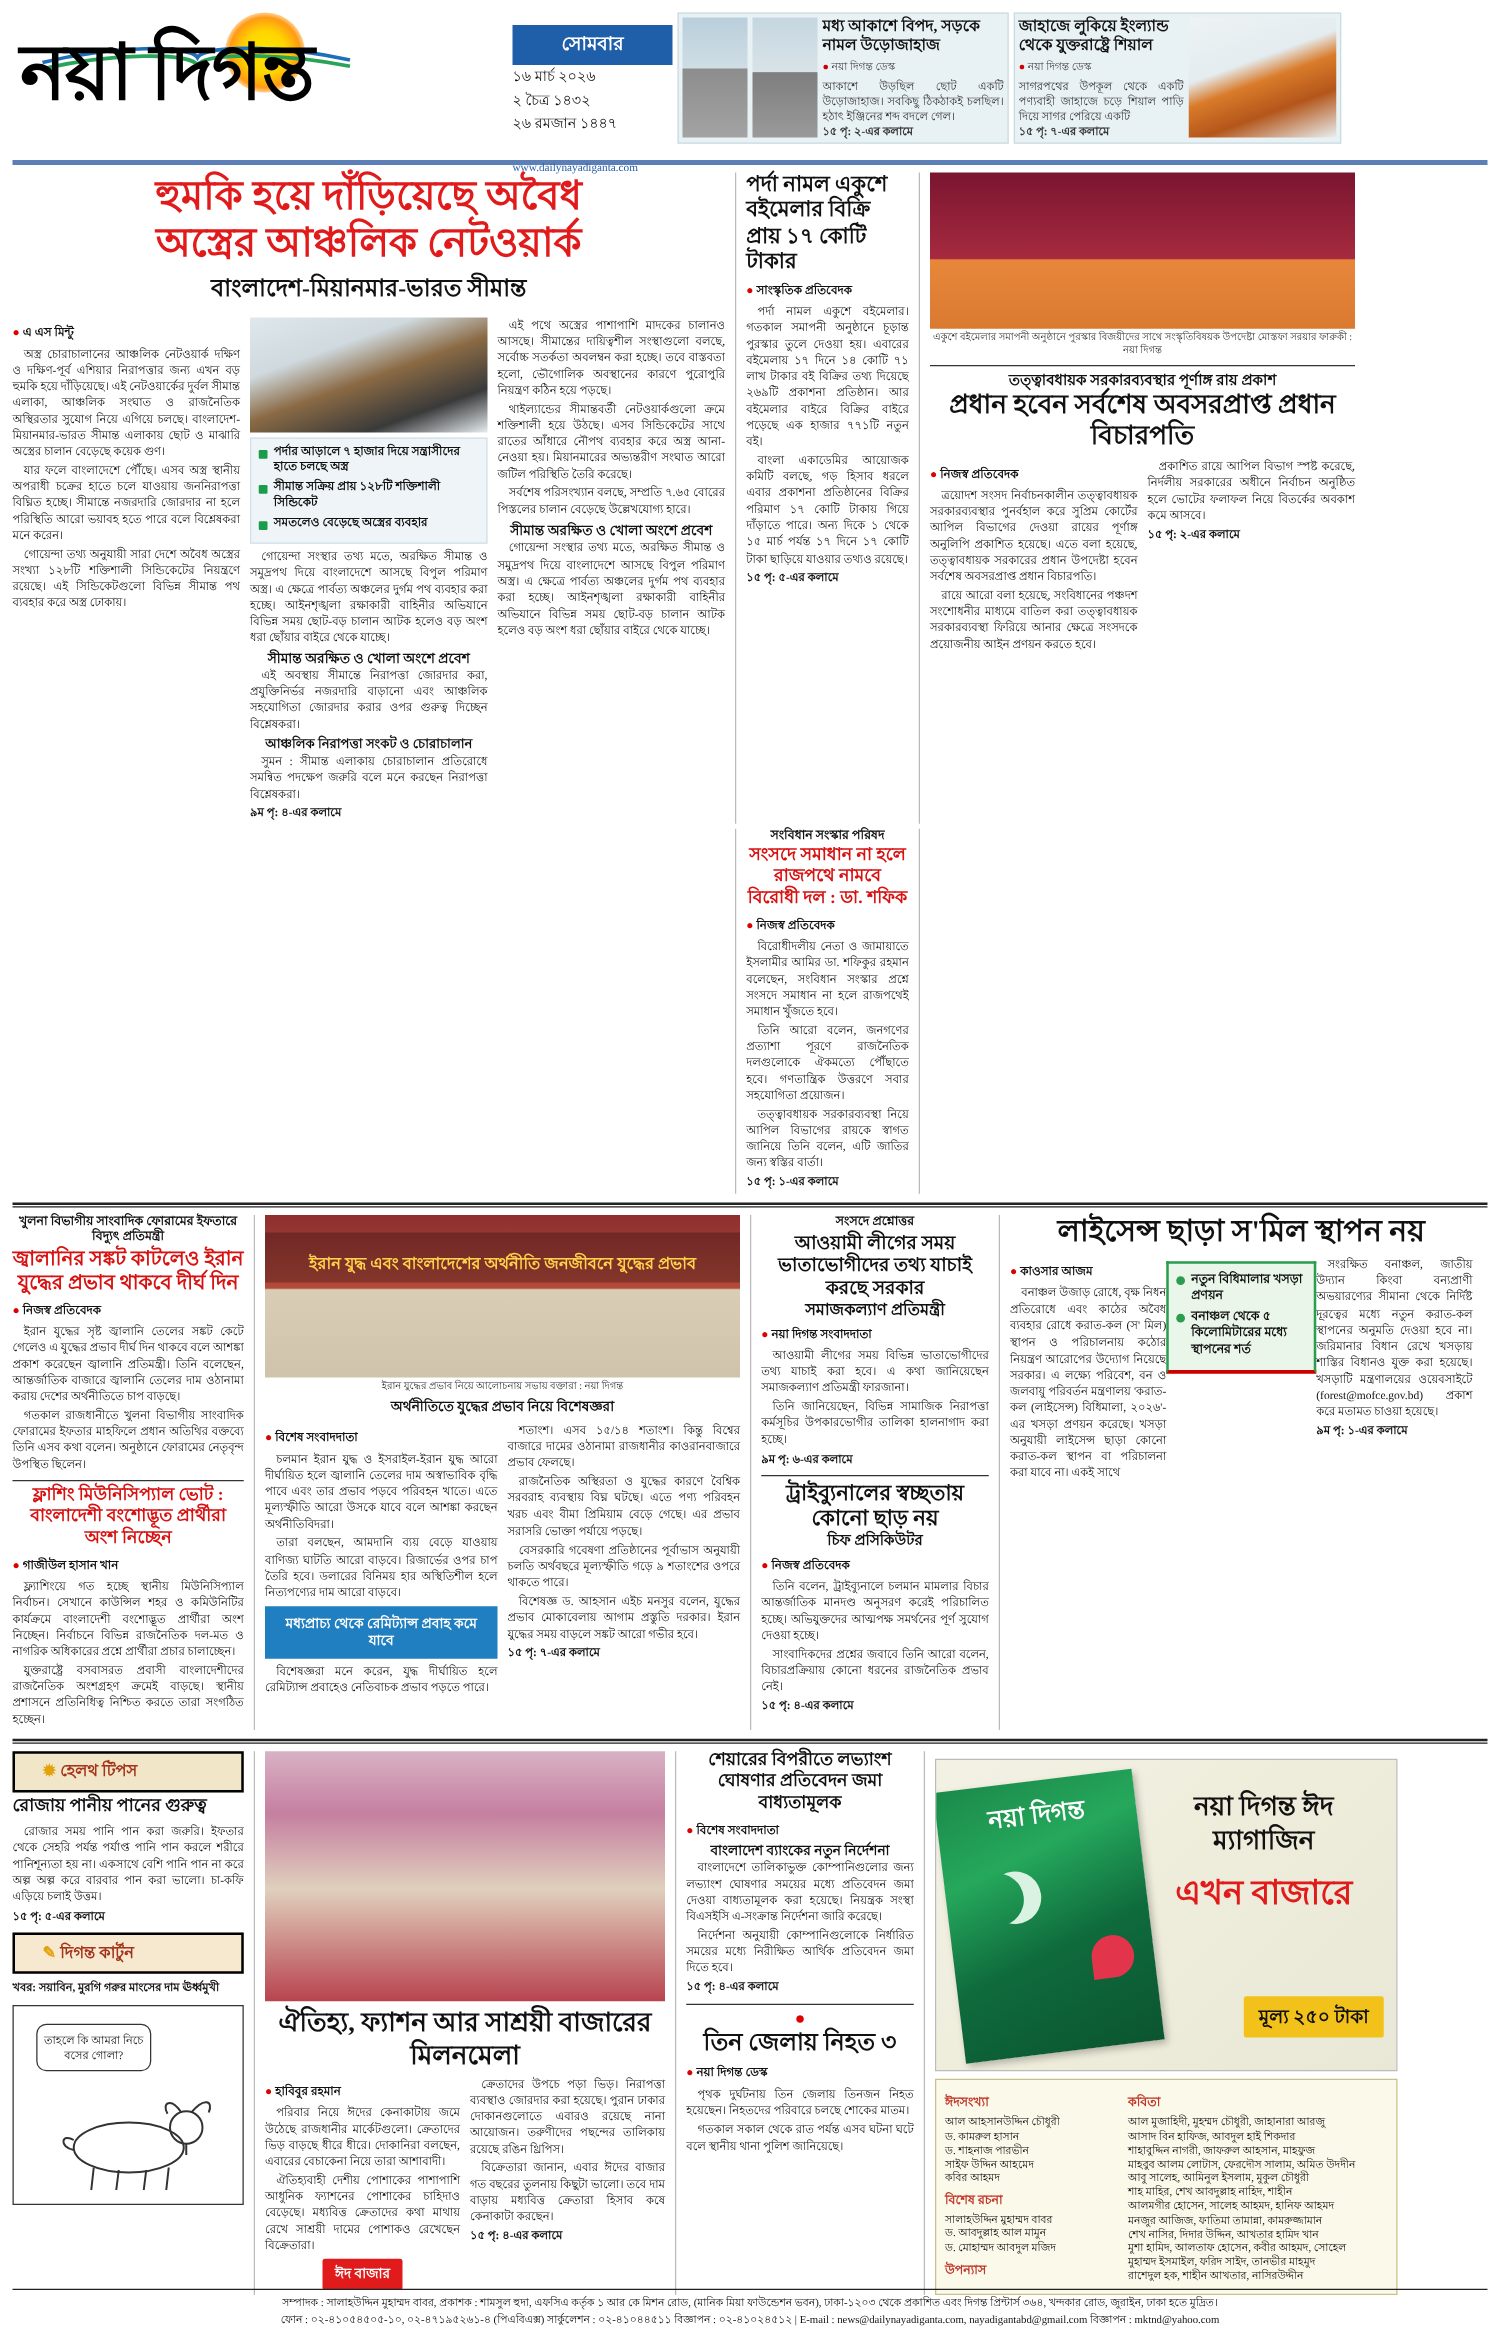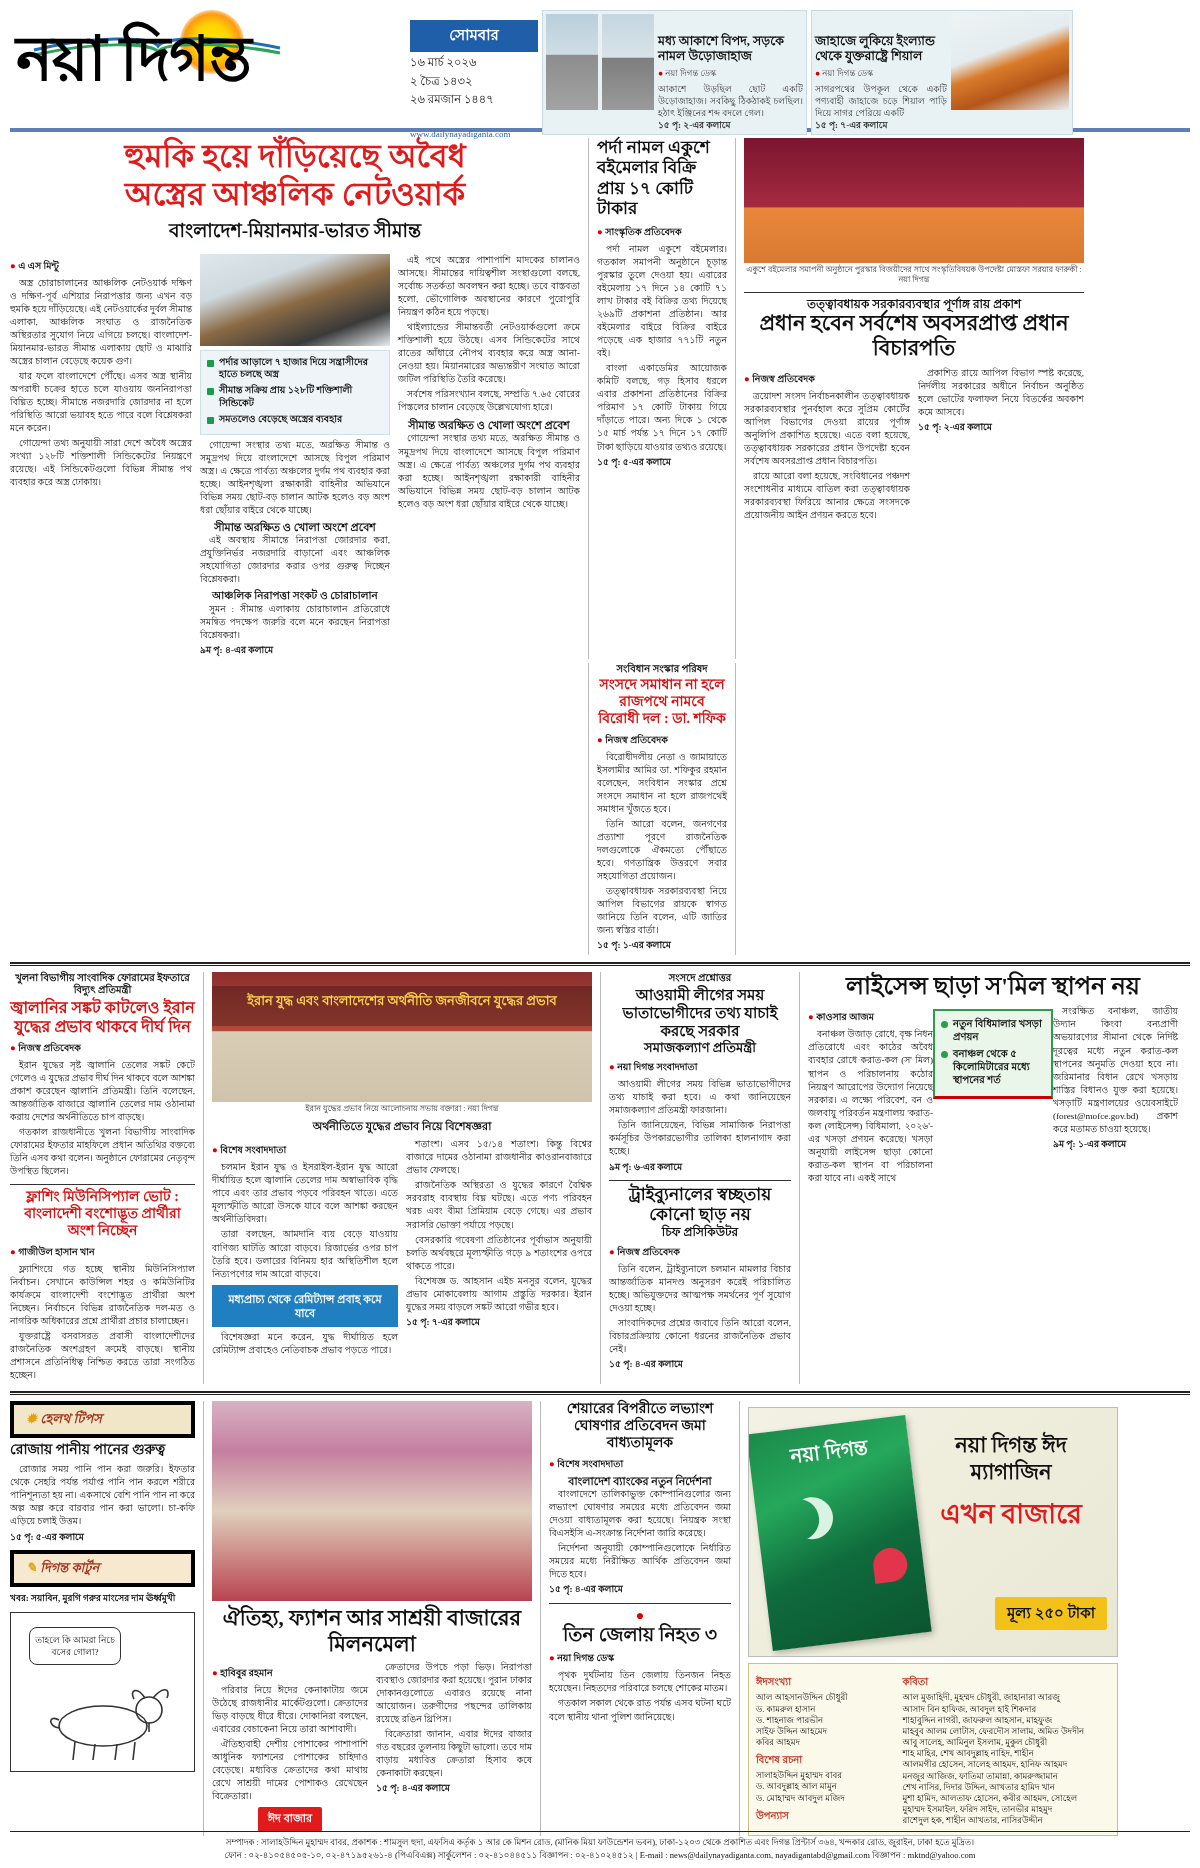--- a/index.html
+++ b/index.html
@@ -21,21 +21,21 @@
       font-family:"Liberation Serif", serif; letter-spacing:-1px; color:#000; padding-top:22px; }
   .date-block { width:128px; padding-top:14px; }
   .day-badge { background:#1f5fa9; color:#fff; text-align:center; font-size:15px; font-weight:bold; padding:3px 0 4px; }
   .date-line { font-size:11.5px; margin-top:3px; line-height:1.35; }
   .site-url { font-size:9px; color:#2b5da8; margin-top:21px; }
 
   .top-news { flex:1; display:flex; gap:0; padding-top:4px; }
   .tn-box { display:flex; background:#e8f1f4; border:1px solid #c9dbe2; margin-left:4px; padding:3px; gap:4px; }
   .tn-thumb { background:#9fb6bd; flex:none; }
   .tn-body { width:145px; }
-  .tn-head { font-size:12.5px; font-weight:bold; line-height:1.22;margin-top:20px; }
+  .tn-head { font-size:12.5px; font-weight:bold; line-height:1.22; }
   .tn-byline { font-size:8.5px; color:#444; margin:2px 0 2px; }
   .tn-byline .dot { color:#c00; }
   .tn-text { font-size:9px; line-height:1.35; text-align:justify; color:#333; }
 
   
   .img-road { background:linear-gradient(180deg,#b9cfdc 0%,#cfdde4 42%,#8d8d8d 43%,#a3a3a3 100%); }
   .img-plane{ background:linear-gradient(180deg,#c5d6e0 0%,#d8e3e8 45%,#7e7e7e 46%,#9a9a9a 100%); }
   .img-fox  { background:linear-gradient(160deg,#eef3f5 0%,#e4ecef 38%,#d97b2a 52%,#b4561a 72%,#e8eff1 100%); }
 
   .rule-blue { height:4px; background:#5c7fb8; margin:2px 0 0; }
@@ -67,31 +67,31 @@
   .bullets li:before { content:""; position:absolute; left:0; top:4px; width:7px; height:7px; background:#1a9c4b; border-radius:1px; }
 
   .boxnote { background:#1f7fc0; color:#fff; font-size:11px; font-weight:bold; text-align:center; padding:7px 6px; line-height:1.3; margin:4px 0; }
   .greenbox { background:#eaf6ea; border:2px solid #2a9d4e; border-bottom:3px solid #c00; padding:6px; margin-top:4px; }
   .greenbox li { list-style:none; font-size:10px; font-weight:bold; line-height:1.3; padding-left:12px; position:relative; margin-bottom:4px; }
   .greenbox li:before{ content:""; position:absolute; left:0; top:4px; width:7px; height:7px; background:#2a9d4e; border-radius:50%; }
 
   .sub-rule { height:1px; background:#333; margin:6px 0 4px; }
   .dbl-rule { border-top:2px solid #222; border-bottom:1px solid #222; height:4px; margin:7px 0 5px; }
 
-  .tips-head { background:#f2e6c8; border:4px solid #000000; font-weight:bold; font-size:13px; padding:4px 12px; color:#a4341b;font-style:italic; }
+  .tips-head { background:#f2e6c8; border:2px solid #000000; font-weight:bold; font-size:13px; padding:4px 22px; color:#a4341b; }
   .tips-head .star { color:#e3a10a; }
 
   .cartoon-box { border:1px solid #333; margin-top:6px; padding:4px; }
   .cartoon-art { height:150px; background:#fff; position:relative; }
   .bubble { position:absolute; left:14px; top:10px; width:92px; border:1.5px solid #333; border-radius:8px; font-size:9px; text-align:center; padding:6px 4px; line-height:1.35; }
 
   
   .pressphoto { height:130px; background:linear-gradient(180deg,#8e2f2f 0%,#b34a3a 45%,#d9cdb6 46%,#cfc3ac 100%); position:relative; }
   .press-banner { position:absolute; left:0; right:0; top:14px; height:40px; background:rgba(0,0,0,.25); }
-  .press-banner span { display:block; color:#ffd24a; font-size:13px; font-weight:bold; text-align:center; line-height:1.25; padding-top:7px; }
+  .press-banner span { display:block; color:#ffd24a; font-size:13px; font-weight:bold; text-align:center; line-height:1.25; padding-top:17px; }
 
   .awardphoto { height:125px; background:linear-gradient(180deg,#7a1530 0%,#a62a3f 55%,#e8873c 56%,#d97a30 100%); }
 
   
   .magad { border:1px solid #bbb; margin-top:6px; position:relative; height:250px;
            background:linear-gradient(135deg,#f3f1e4 0%,#efeedd 40%, #e9e8d6 100%); overflow:hidden; }
   .magcover { position:absolute; left:10px; top:16px; width:160px; height:218px;
               background:linear-gradient(160deg,#1b8a4a 0%,#25a85c 30%,#0f6b3c 60%,#0b5530 100%);
               transform:rotate(-7deg); box-shadow:2px 3px 6px rgba(0,0,0,.25); }
   .magcover .mlogo { color:#fff; font-size:20px; font-weight:bold; text-align:center; padding-top:12px; }

